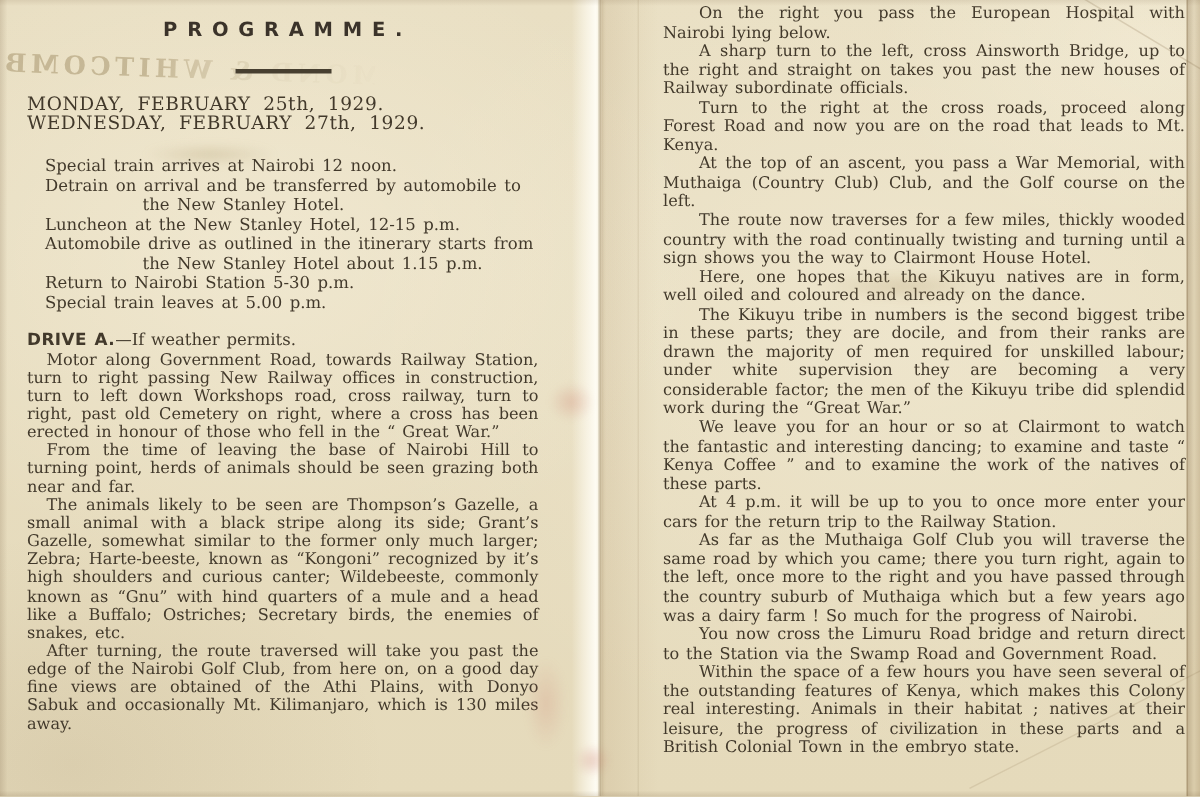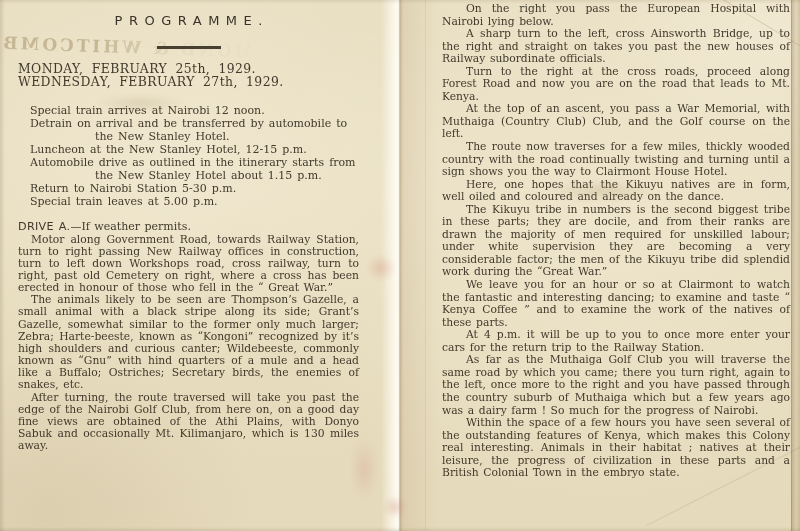--- a/index.html
+++ b/index.html
@@ -18,39 +18,39 @@
   }
   
   .col{position:absolute;top:0;}
   .col-left{left:18px;width:341px;}
   .col-right{left:442px;width:348px;top:0;}
 
   .doc-title{
     margin:14px 0 0;
     text-align:center;
     font-family:"DejaVu Sans","Liberation Sans",sans-serif;
-    font-weight:normal;
+    font-weight:bold;
     font-size:13px;line-height:13px;
     letter-spacing:6.5px;text-indent:6.5px;
     color:#3b332a;
   }
   .rule{width:64px;height:2.5px;background:#473f30;margin:19px auto 0;}
   .date-line{
     margin:0;text-align:left;
     font-size:12.4px;line-height:13.5px;
     letter-spacing:0.4px;word-spacing:4px;
     white-space:nowrap;
   }
   .date-first{margin-top:13px;}
   .schedule{margin:15px 0 0;padding:0;list-style:none;font-size:11px;line-height:13px;}
   .schedule li{padding-left:77px;text-indent:-65px;word-spacing:1.5px;}
   .drive-line{margin:12px 0 0;font-size:11px;line-height:13px;word-spacing:1px;}
   .drive-label{
     font-family:"DejaVu Sans","Liberation Sans",sans-serif;
-    font-weight:normal;font-size:11.2px;letter-spacing:0.3px;
+    font-weight:bold;font-size:11.2px;letter-spacing:0.3px;
   }
   .para{
     margin:0;
     font-size:10.75px;
     text-align:justify;
     word-spacing:1.2px;
   }
   .col-left .para{line-height:12.15px;text-indent:13px;}
   .col-left .para-first{margin-top:1px;}
   .col-right .para{line-height:12.55px;text-indent:24px;}
@@ -114,36 +114,38 @@
     <ul class="schedule">
       <li>Special train arrives at Nairobi 12 noon.</li>
       <li>Detrain on arrival and be transferred by automobile to the New Stanley Hotel.</li>
       <li>Luncheon at the New Stanley Hotel, 12-15 p.m.</li>
       <li>Automobile drive as outlined in the itinerary starts from the New Stanley Hotel about 1.15 p.m.</li>
       <li>Return to Nairobi Station 5-30 p.m.</li>
       <li>Special train leaves at 5.00 p.m.</li>
     </ul>
     <p class="drive-line"><span class="drive-label">DRIVE A.</span><span>—If weather permits.</span></p>
     <p class="para para-first">Motor along Government Road, towards Railway Station, turn to right passing New Railway offices in construction, turn to left down Workshops road, cross railway, turn to right, past old Cemetery on right, where a cross has been erected in honour of those who fell in the “ Great War.”</p>
+    <p class="para">From the time of leaving the base of Nairobi Hill to turning point, herds of animals should be seen grazing both near and far.</p>
     <p class="para">The animals likely to be seen are Thompson’s Gazelle, a small animal with a black stripe along its side; Grant’s Gazelle, somewhat similar to the former only much larger; Zebra; Harte-beeste, known as “Kongoni” recognized by it’s high shoulders and curious canter; Wildebeeste, commonly known as “Gnu” with hind quarters of a mule and a head like a Buffalo; Ostriches; Secretary birds, the enemies of snakes, etc.</p>
     <p class="para">After turning, the route traversed will take you past the edge of the Nairobi Golf Club, from here on, on a good day fine views are obtained of the Athi Plains, with Donyo Sabuk and occasionally Mt. Kilimanjaro, which is 130 miles away.</p>
 
   </div>
 
   <div class="col col-right">
     <p class="para">On the right you pass the European Hospital with Nairobi lying below.</p>
     <p class="para">A sharp turn to the left, cross Ainsworth Bridge, up to the right and straight on takes you past the new houses of Railway subordinate officials.</p>
     <p class="para">Turn to the right at the cross roads, proceed along Forest Road and now you are on the road that leads to Mt. Kenya.</p>
     <p class="para">At the top of an ascent, you pass a War Memorial, with Muthaiga (Country Club) Club, and the Golf course on the left.</p>
     <p class="para">The route now traverses for a few miles, thickly wooded country with the road continually twisting and turning until a sign shows you the way to Clairmont House Hotel.</p>
     <p class="para">Here, one hopes that the Kikuyu natives are in form, well oiled and coloured and already on the dance.</p>
     <p class="para">The Kikuyu tribe in numbers is the second biggest tribe in these parts; they are docile, and from their ranks are drawn the majority of men required for unskilled labour; under white supervision they are becoming a very considerable factor; the men of the Kikuyu tribe did splendid work during the “Great War.”</p>
     <p class="para">We leave you for an hour or so at Clairmont to watch the fantastic and interesting dancing; to examine and taste “ Kenya Coffee ” and to examine the work of the natives of these parts.</p>
     <p class="para">At 4 p.m. it will be up to you to once more enter your cars for the return trip to the Railway Station.</p>
     <p class="para">As far as the Muthaiga Golf Club you will traverse the same road by which you came; there you turn right, again to the left, once more to the right and you have passed through the country suburb of Muthaiga which but a few years ago was a dairy farm !  So much for the progress of Nairobi.</p>
+    <p class="para">You now cross the Limuru Road bridge and return direct to the Station via the Swamp Road and Government Road.</p>
     <p class="para">Within the space of a few hours you have seen several of the outstanding features of Kenya, which makes this Colony real interesting.  Animals in their habitat ; natives at their leisure, the progress of civilization in these parts and a British Colonial Town in the embryo state.</p>
 
   </div>
 
   <div class="artifact fold-highlight"></div>
   <div class="artifact fold-crease"></div>
   <div class="artifact fold-shade"></div>
   <div class="artifact fold-crease2"></div>
   <div class="artifact right-edge"></div>
   <div class="artifact edge-left"></div>

